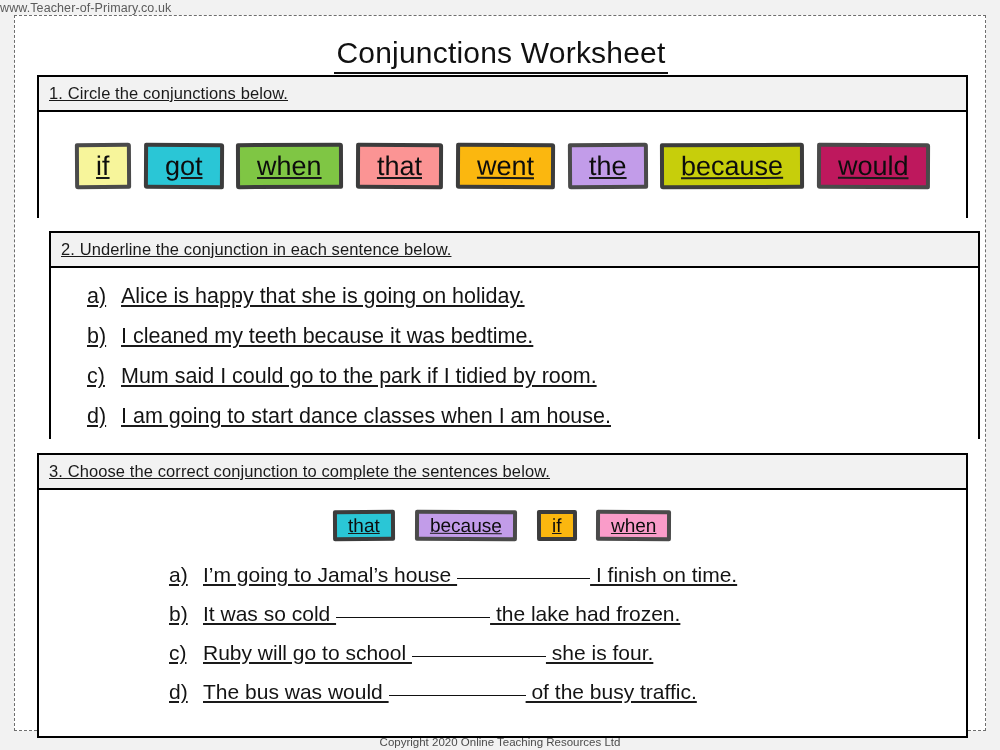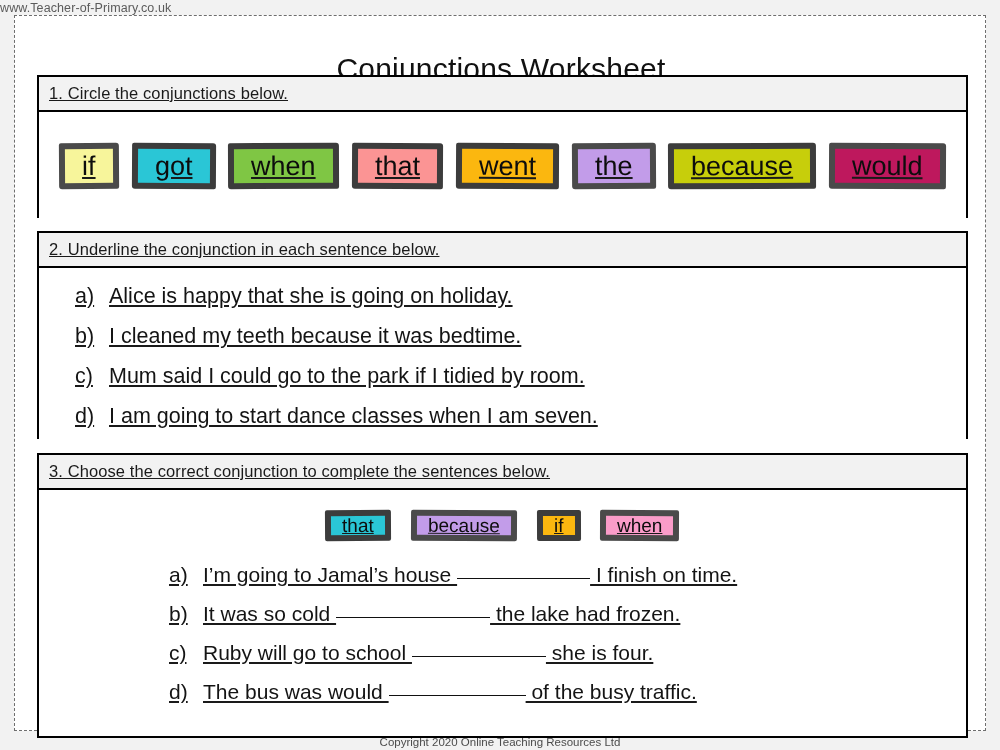--- a/index.html
+++ b/index.html
@@ -57,21 +57,21 @@
     width: 972px;
     height: 716px;
     border: 1px dashed #6e6e6e;
     background: #ffffff;
   }
 
   
   .title {
     position: absolute;
     left: 0;
-    top: 36px;
+    top: 20px;
     width: 972px;
     text-align: center;
     font-size: 30px;
     font-weight: 400;
     letter-spacing: .2px;
     color: #111;
   }
   .title span {
     border-bottom: 2px solid #111;
     padding: 0 2px 2px 2px;
@@ -93,21 +93,21 @@
     border-bottom: 2px solid #000;
     font-size: 16.5px;
     line-height: 20px;
     padding: 6px 0 7px 10px;
     color: #1a1a1a;
     letter-spacing: .1px;
   }
   .task-body { background: #fff; }
 
   #task1 { top: 59px; height: 143px; }
-  #task2 { top: 215px; height: 208px; }
+  #task2 { top: 215px; height: 208px; margin-left: 12px; }
   #task3 { top: 437px; height: 285px; }
 
   
   .word-row {
     display: flex;
     align-items: center;
     justify-content: center;
   }
   #task1 .word-row {
     gap: 13px;
@@ -117,21 +117,21 @@
     gap: 20px;
     height: 60px;
     padding-top: 10px;
   }
 
   .word-card {
     position: relative;
     display: inline-flex;
     align-items: center;
     justify-content: center;
-    border: 6px solid #a16207;
+    border: 4px solid #a16207;
     color: #0d0d0d;
     font-weight: 400;
     white-space: nowrap;
   }
   .word-card.big {
     height: 46px;
     font-size: 27px;
     padding: 0 17px;
     border-radius: 2px 3px 2px 3px;
   }
@@ -223,21 +223,21 @@
           <div class="sentence">
             <span class="marker">b)</span>
             <span class="stext">I cleaned my teeth because it was bedtime.</span>
           </div>
           <div class="sentence">
             <span class="marker">c)</span>
             <span class="stext">Mum said I could go to the park if I tidied by room.</span>
           </div>
           <div class="sentence">
             <span class="marker">d)</span>
-            <span class="stext">I am going to start dance classes when I am seven.</span>
+            <span class="stext">I am going to start dance classes when I am house.</span>
           </div>
         </div>
       </div>
     </div>
 
     <div class="task" id="task3">
       <div class="task-header">3.   Choose the correct conjunction to complete the sentences below.</div>
       <div class="task-body">
 
         <div class="word-row">

